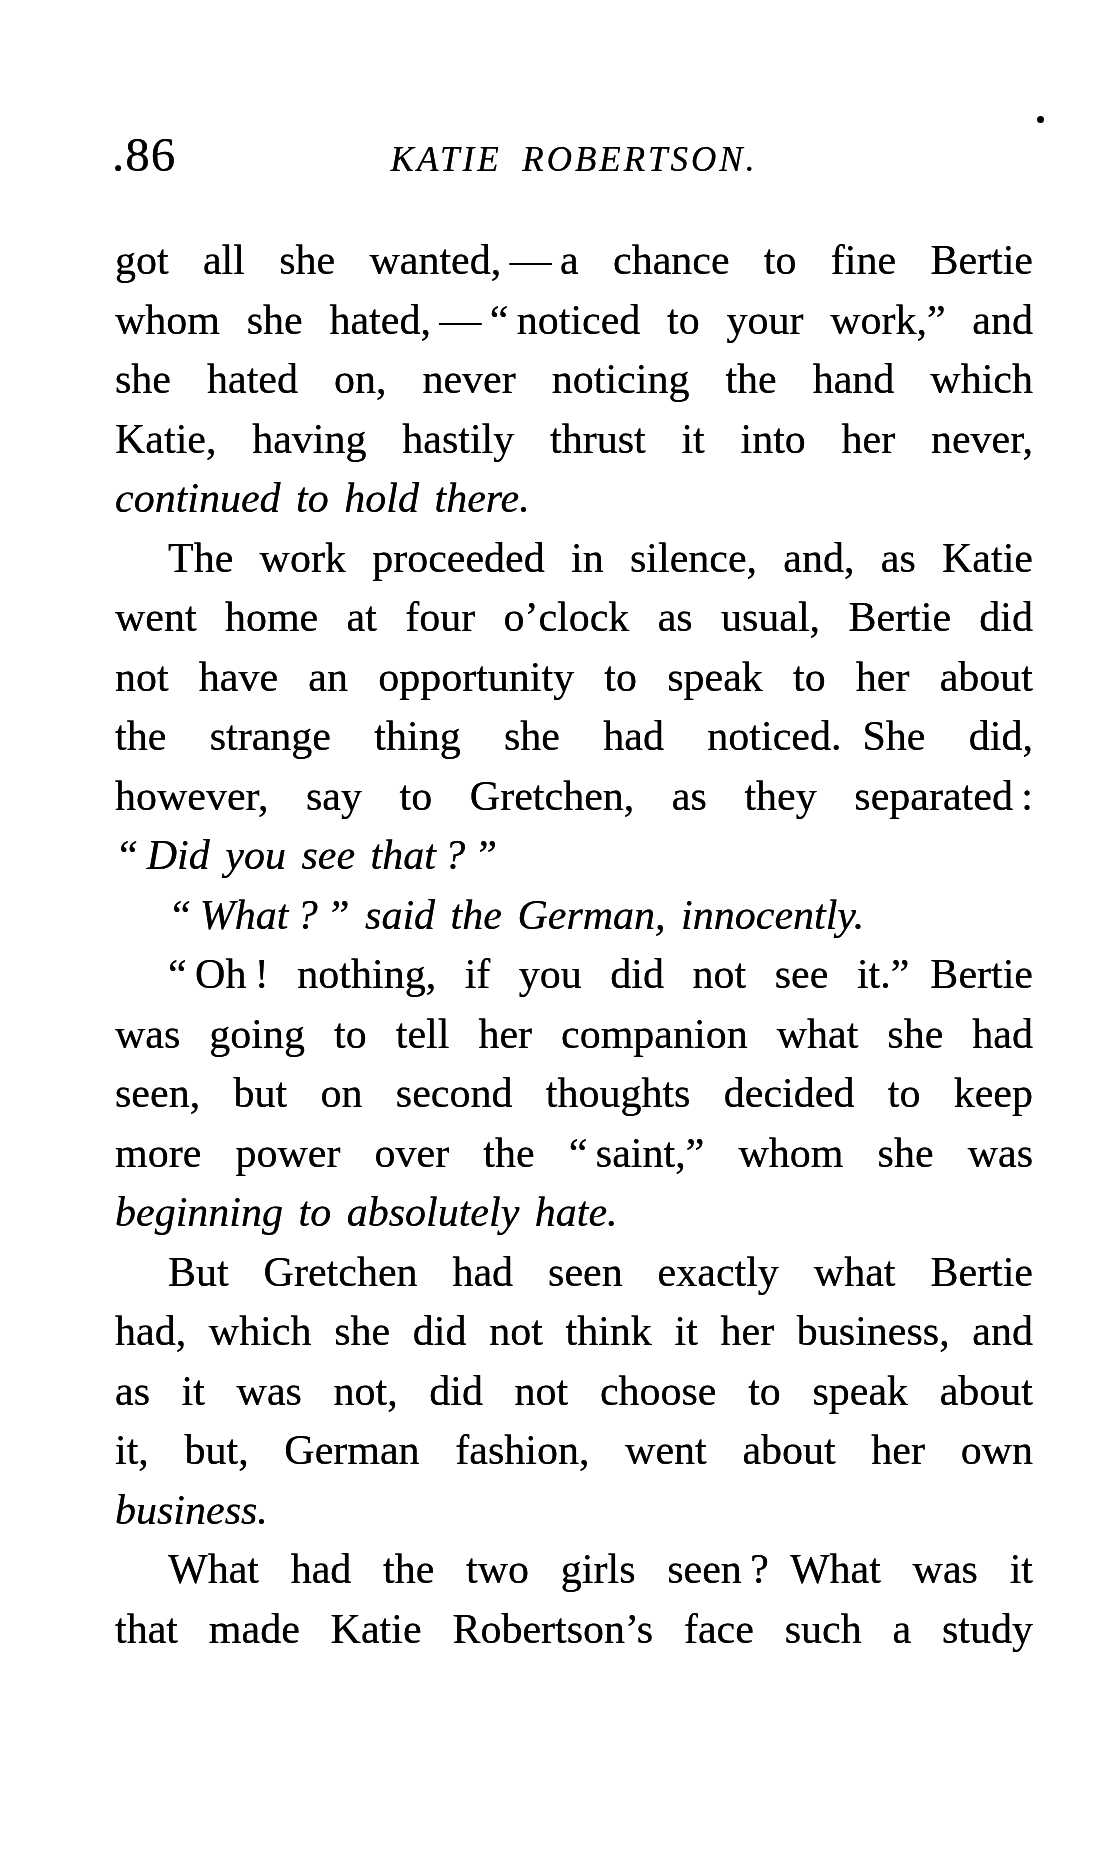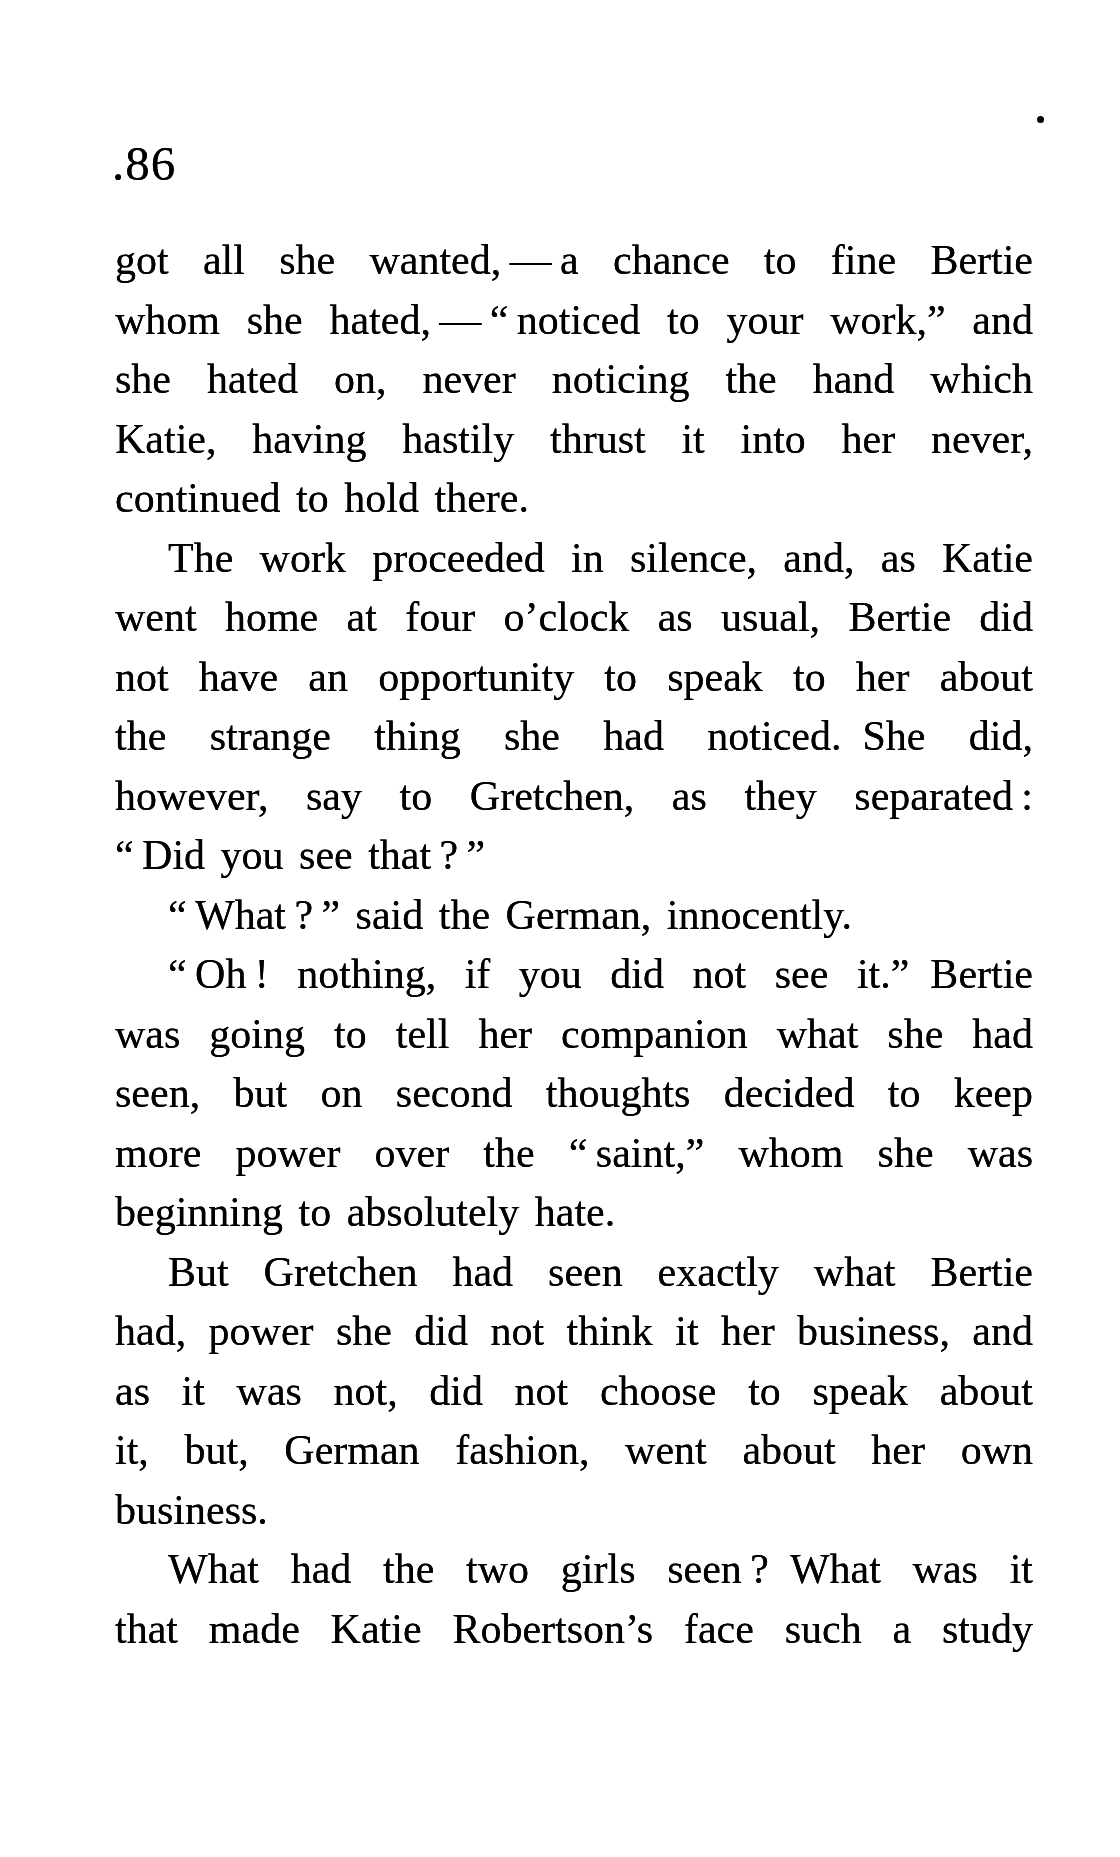--- a/index.html
+++ b/index.html
@@ -12,21 +12,21 @@
     font-family: "Liberation Serif", "DejaVu Serif", serif;
     color: #000000;
   }
   .page {
     position: absolute;
     inset: 0;
   }
   .page-number {
     position: absolute;
     left: 112px;
-    top: 139px;
+    top: 130px;
     font-size: 49px;
     line-height: 1;
     letter-spacing: 1px;
     text-shadow: 0 0 0.5px #000;
   }
   .running-title {
     position: absolute;
     left: 115px;
     top: 142px;
     width: 918px;
@@ -51,20 +51,21 @@
     height: 59.5px;
     line-height: 59.5px;
     text-align: justify;
     text-align-last: justify;
     word-spacing: 2px;
   }
   .line.flush {
     text-align: center;
     text-align-last: left;
     word-spacing: 5px;
+    font-style: italic;
   }
   .line.indent {
     text-indent: 53px;
   }
   .ink-speck {
     position: absolute;
     left: 1037px;
     top: 116px;
     width: 7px;
     height: 7px;
@@ -72,20 +73,21 @@
     border-radius: 50%;
   }
 </style>
 </head>
 <body>
 
 <div class="page">
 
   <div class="page-number">.86</div>
 
+  <div class="running-title">KATIE ROBERTSON.</div>
 
   <div class="ink-speck"></div>
 
   <div class="text-block" id="text-block">
       <div class="line">got all she wanted, — a chance to fine Bertie</div>
       <div class="line">whom she hated, — “ noticed to your work,” and</div>
       <div class="line">she hated on, never noticing the hand which</div>
       <div class="line">Katie, having hastily thrust it into her never,</div>
       <div class="line flush">continued to hold there.</div>
       <div class="line indent">The work proceeded in silence, and, as Katie</div>
@@ -94,21 +96,21 @@
       <div class="line">the strange thing she had noticed. She did,</div>
       <div class="line">however, say to Gretchen, as they separated :</div>
       <div class="line flush">“ Did you see that ? ”</div>
       <div class="line flush indent">“ What ? ” said the German, innocently.</div>
       <div class="line indent">“ Oh ! nothing, if you did not see it.” Bertie</div>
       <div class="line">was going to tell her companion what she had</div>
       <div class="line">seen, but on second thoughts decided to keep</div>
       <div class="line">more power over the “ saint,” whom she was</div>
       <div class="line flush">beginning to absolutely hate.</div>
       <div class="line indent">But Gretchen had seen exactly what Bertie</div>
-      <div class="line">had, power she did not think it her business, and</div>
+      <div class="line">had, which she did not think it her business, and</div>
       <div class="line">as it was not, did not choose to speak about</div>
       <div class="line">it, but, German fashion, went about her own</div>
       <div class="line flush">business.</div>
       <div class="line indent">What had the two girls seen ? What was it</div>
       <div class="line">that made Katie Robertson’s face such a study</div>
     </div>
 
 </div>
 
 </body></html>

